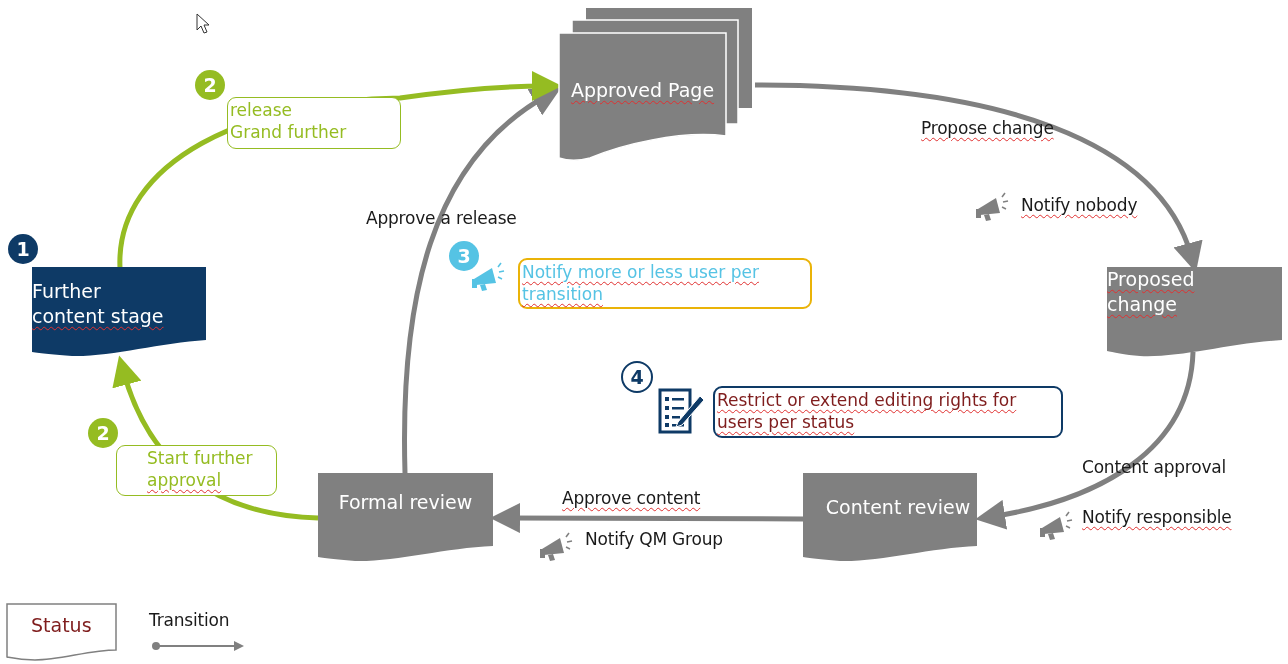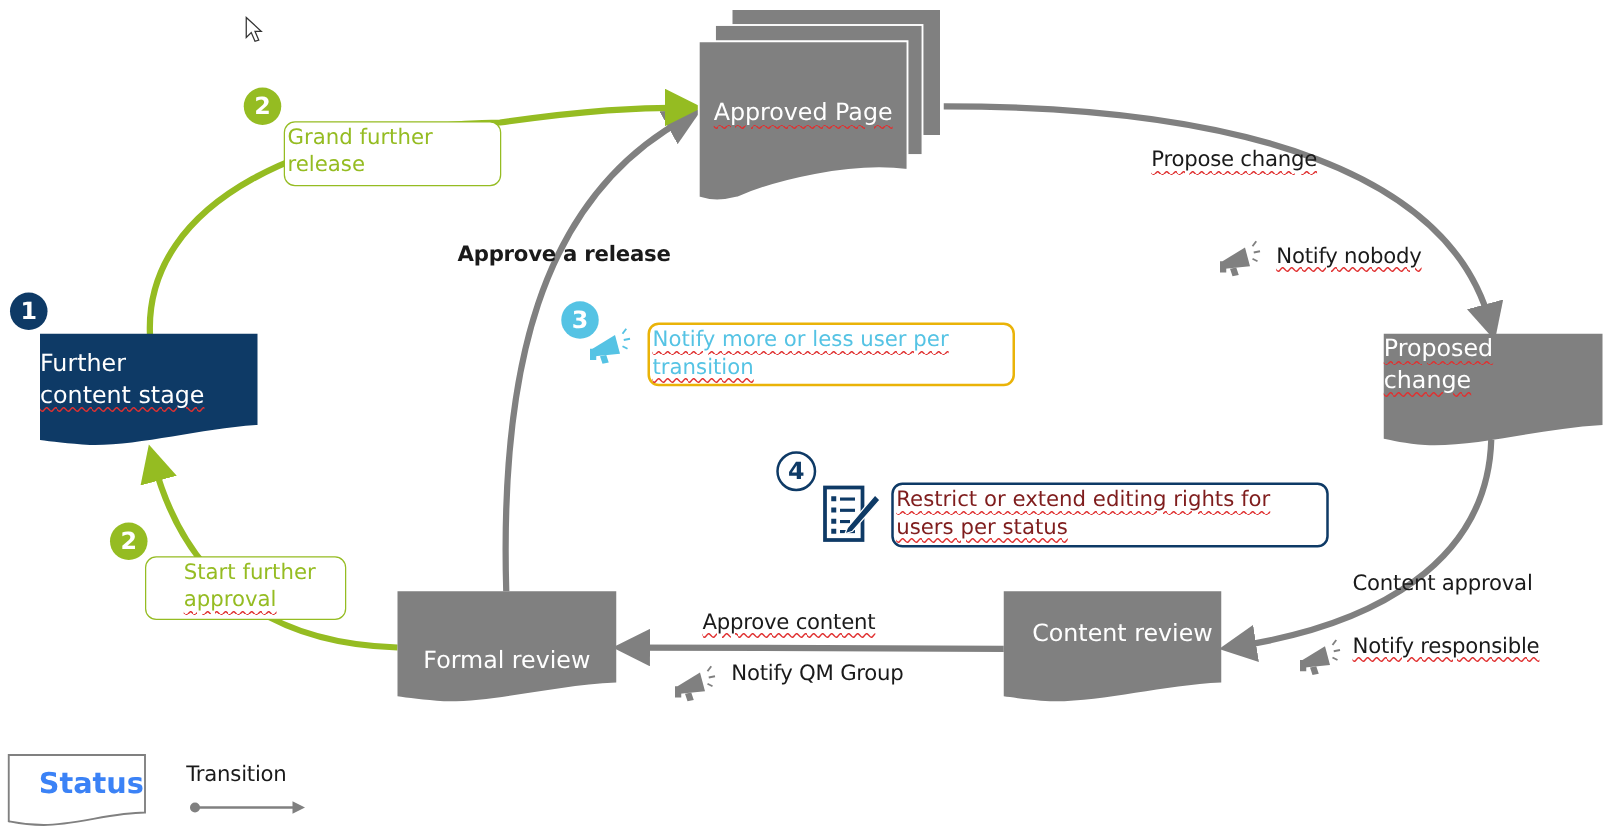--- a/index.html
+++ b/index.html
@@ -12,21 +12,21 @@
   .callout { position:absolute; box-sizing:border-box; border-radius:9px; font-size:17px; line-height:22px; padding:1px 2px; background:#ffffff; }
   .callout.green { border:1.5px solid #95bc22; color:#95bc22; }
   .callout.cyan { border:2px solid #eab308; color:#55c3e4; }
   .callout.navy { border:2px solid #0e3a66; color:#7f1d1d; }
   .badge { position:absolute; width:30px; height:30px; border-radius:50%; color:#fff; font-weight:bold;
            font-size:19px; display:flex; align-items:center; justify-content:center; }
   .badge.navy { background:#0e3a66; }
   .badge.green { background:#95bc22; }
   .badge.cyan { background:#55c3e4; }
   .badge.outline { background:#fff; border:2px solid #0e3a66; color:#0e3a66; width:28px; height:28px; }
-  .legend-status { position:absolute; font-size:23px; color:#3b82f6;font-weight:bold; }
+  .legend-status { position:absolute; font-size:19px; color:#7f1d1d; }
 </style>
 </head>
 <body>
 
 <svg id="canvas" width="1288" height="664" viewBox="0 0 1288 664">
   <defs>
     <marker id="arrGray" markerWidth="6" markerHeight="6" refX="3" refY="3" orient="auto" markerUnits="strokeWidth">
       <path d="M0,0 L6,3 L0,6 Z" fill="#808080"></path>
     </marker>
     <marker id="arrGreen" markerWidth="6" markerHeight="6" refX="3" refY="3" orient="auto" markerUnits="strokeWidth">
@@ -113,45 +113,45 @@
 <div class="node-text" style="left:559px;top:78px;width:167px;height:34px;">
   <span><span class="wavy">Approved Page</span></span>
 </div>
 <div class="node-text" style="left:1107px;top:266px;width:175px;height:52px;flex-direction:column;">
   <span class="wavy">Proposed</span>
   <span class="wavy">change</span>
 </div>
 <div class="node-text" style="left:803px;top:495px;width:190px;height:28px;">
   <span>Content review</span>
 </div>
-<div class="node-text" style="left:318px;top:516px;width:175px;height:28px;">
+<div class="node-text" style="left:318px;top:490px;width:175px;height:28px;">
   <span>Formal review</span>
 </div>
 <div class="node-text" style="left:32px;top:278px;width:174px;height:52px;flex-direction:column;">
   <span>Further</span>
   <span class="wavy">content stage</span>
 </div>
 
 <div class="lbl" style="left:921px;top:117px;"><span class="wavy">Propose change</span></div>
 <div class="lbl" style="left:1021px;top:194px;"><span class="wavy">Notify nobody</span></div>
 <div class="lbl" style="left:1082px;top:456px;"><span>Content approval</span></div>
 <div class="lbl" style="left:1082px;top:506px;"><span class="wavy">Notify responsible</span></div>
 <div class="lbl" style="left:562px;top:487px;"><span class="wavy">Approve content</span></div>
 <div class="lbl" style="left:585px;top:528px;"><span>Notify QM Group</span></div>
-<div class="lbl" style="left:366px;top:193px;font-weight:bold;"><span>Approve a release</span></div>
+<div class="lbl" style="left:366px;top:207px;"><span>Approve a release</span></div>
 
 <div class="badge navy" style="left:8px;top:234px;">1</div>
 <div class="badge green" style="left:195px;top:70px;">2</div>
 <div class="badge green" style="left:88px;top:418px;">2</div>
 <div class="badge cyan" style="left:449px;top:241px;">3</div>
 <div class="badge outline" style="left:621px;top:361px;">4</div>
 
 <div class="callout green" style="left:227px;top:97px;width:174px;height:52px;">
+  <div>release</div>
   <div><span>Grand further</span></div>
-  <div>release</div>
 </div>
 <div class="callout green" style="left:116px;top:445px;width:161px;height:51px;padding-left:30px;">
   <div>Start further</div>
   <div class="wavy">approval</div>
 </div>
 <div class="callout cyan" style="left:518px;top:258px;width:294px;height:51px;">
   <div class="wavy"> Notify more or less user per</div>
   <div class="wavy">transition</div>
 </div>
 <div class="callout navy" style="left:713px;top:386px;width:350px;height:52px;">

